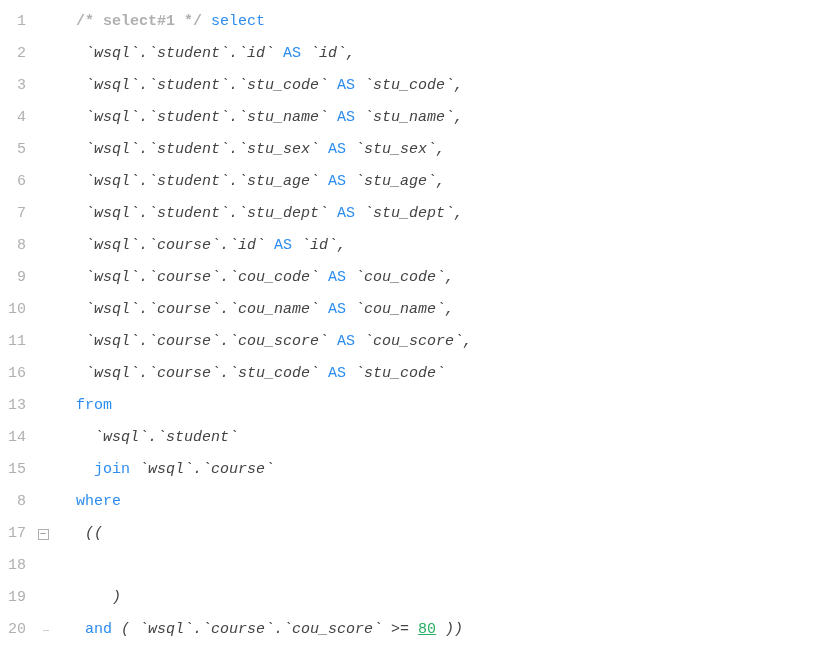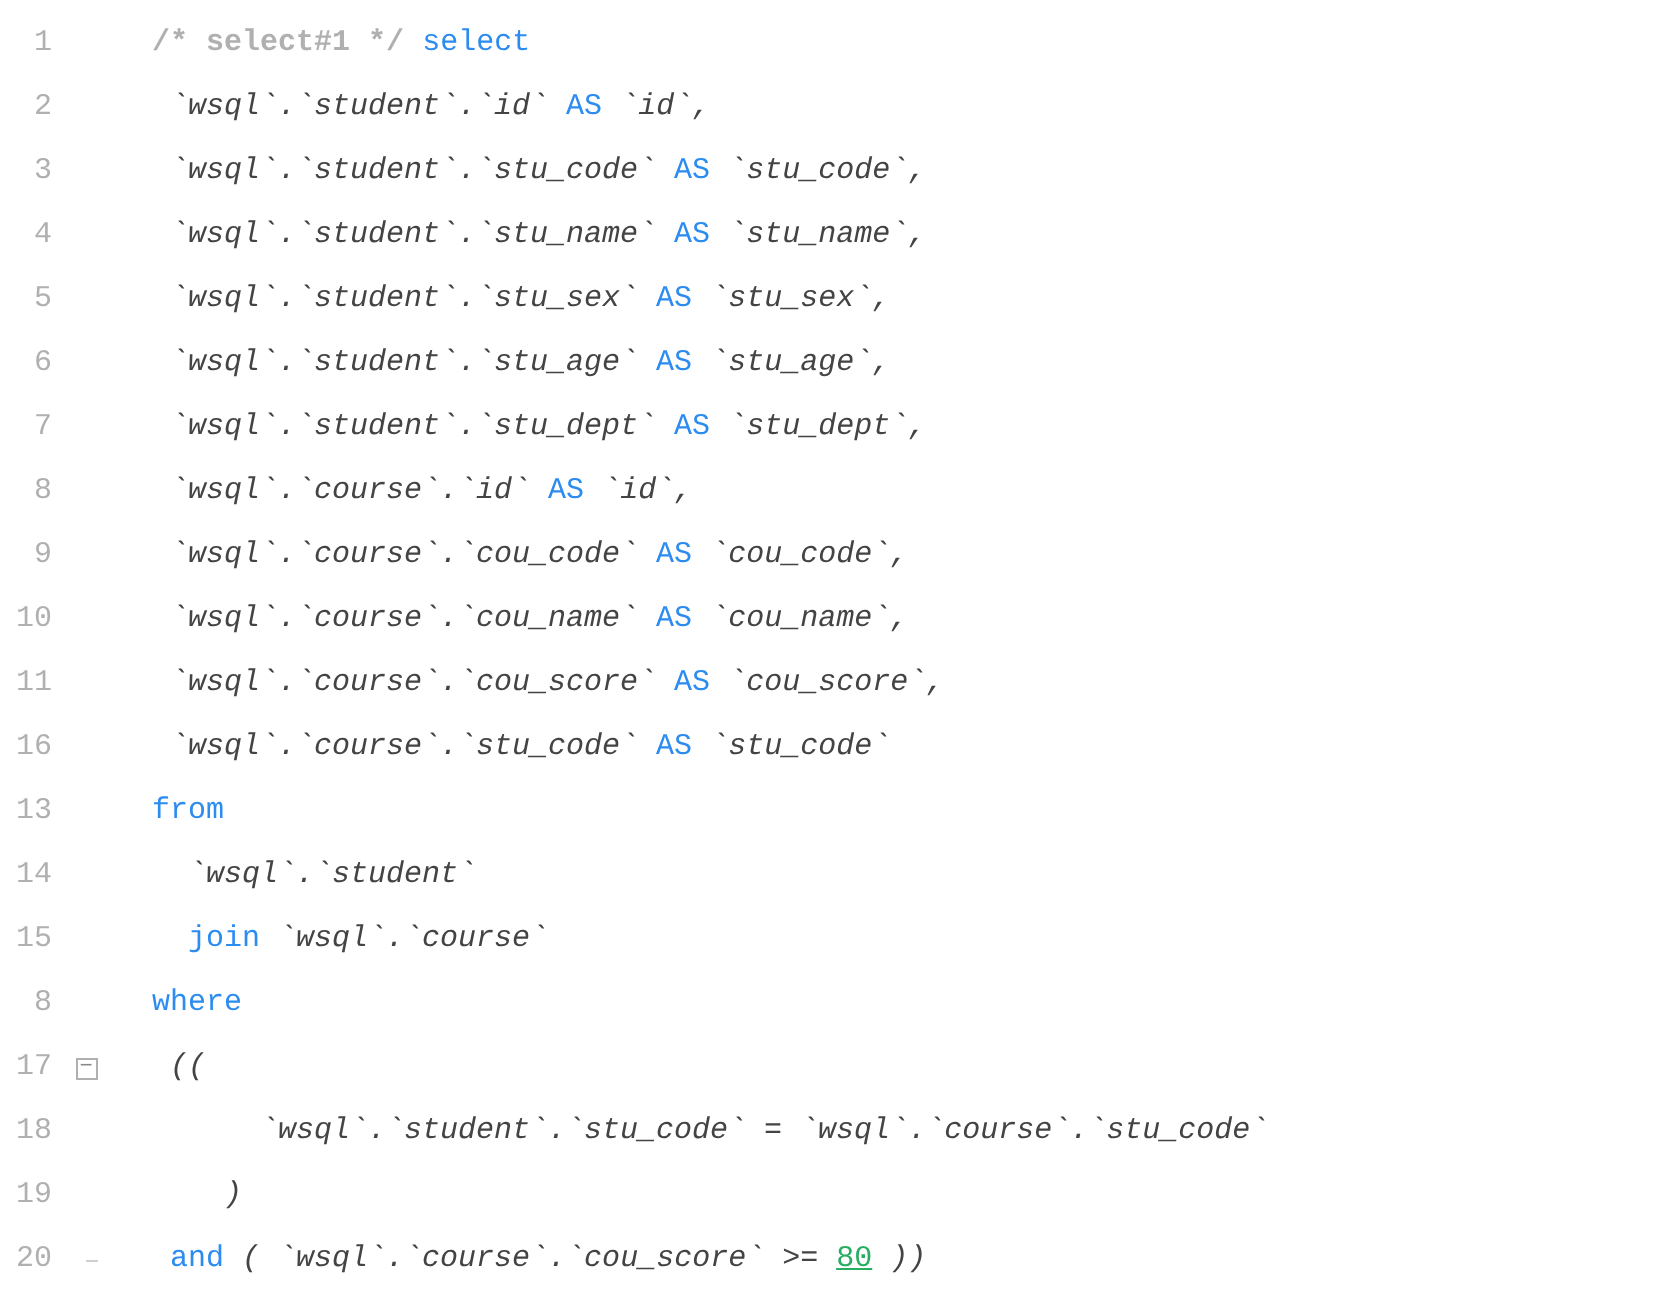--- a/index.html
+++ b/index.html
@@ -109,16 +109,16 @@
     <div class="line"><div class="gutter">8</div><div class="fold"></div><div class="code"><span class="tok-text">   `wsql`.`course`.`id` </span><span class="tok-keyword">AS</span><span class="tok-text"> `id`,</span></div></div>
     <div class="line"><div class="gutter">9</div><div class="fold"></div><div class="code"><span class="tok-text">   `wsql`.`course`.`cou_code` </span><span class="tok-keyword">AS</span><span class="tok-text"> `cou_code`,</span></div></div>
     <div class="line"><div class="gutter">10</div><div class="fold"></div><div class="code"><span class="tok-text">   `wsql`.`course`.`cou_name` </span><span class="tok-keyword">AS</span><span class="tok-text"> `cou_name`,</span></div></div>
     <div class="line"><div class="gutter">11</div><div class="fold"></div><div class="code"><span class="tok-text">   `wsql`.`course`.`cou_score` </span><span class="tok-keyword">AS</span><span class="tok-text"> `cou_score`,</span></div></div>
     <div class="line"><div class="gutter">16</div><div class="fold"></div><div class="code"><span class="tok-text">   `wsql`.`course`.`stu_code` </span><span class="tok-keyword">AS</span><span class="tok-text"> `stu_code`</span></div></div>
     <div class="line"><div class="gutter">13</div><div class="fold"></div><div class="code"><span class="tok-text">  </span><span class="tok-keyword">from</span></div></div>
     <div class="line"><div class="gutter">14</div><div class="fold"></div><div class="code"><span class="tok-text">    `wsql`.`student`</span></div></div>
     <div class="line"><div class="gutter">15</div><div class="fold"></div><div class="code"><span class="tok-text">    </span><span class="tok-keyword">join</span><span class="tok-text"> `wsql`.`course`</span></div></div>
     <div class="line"><div class="gutter">8</div><div class="fold"></div><div class="code"><span class="tok-text">  </span><span class="tok-keyword">where</span></div></div>
     <div class="line"><div class="gutter">17</div><div class="fold"><div class="fold-box">−</div></div><div class="code"><span class="tok-text">   ((</span></div></div>
-    <div class="line"><div class="gutter">18</div><div class="fold"><div class="fold-line"></div></div><div class="code"><span class="tok-text">        `wsql`.`student`.`stu_code` = `wsql`.`course`.`stu_code`</span></div></div>
+    <div class="line"><div class="gutter">18</div><div class="fold"><div class="fold-line"></div></div></div>
     <div class="line"><div class="gutter">19</div><div class="fold"><div class="fold-line"></div></div><div class="code"><span class="tok-text">      )</span></div></div>
     <div class="line"><div class="gutter">20</div><div class="fold"><div class="fold-end"></div></div><div class="code"><span class="tok-text">   </span><span class="tok-keyword">and</span><span class="tok-text"> ( `wsql`.`course`.`cou_score` &gt;= </span><span class="tok-number">80</span><span class="tok-text"> ))</span></div></div>
   </div>
 
 </body></html>

